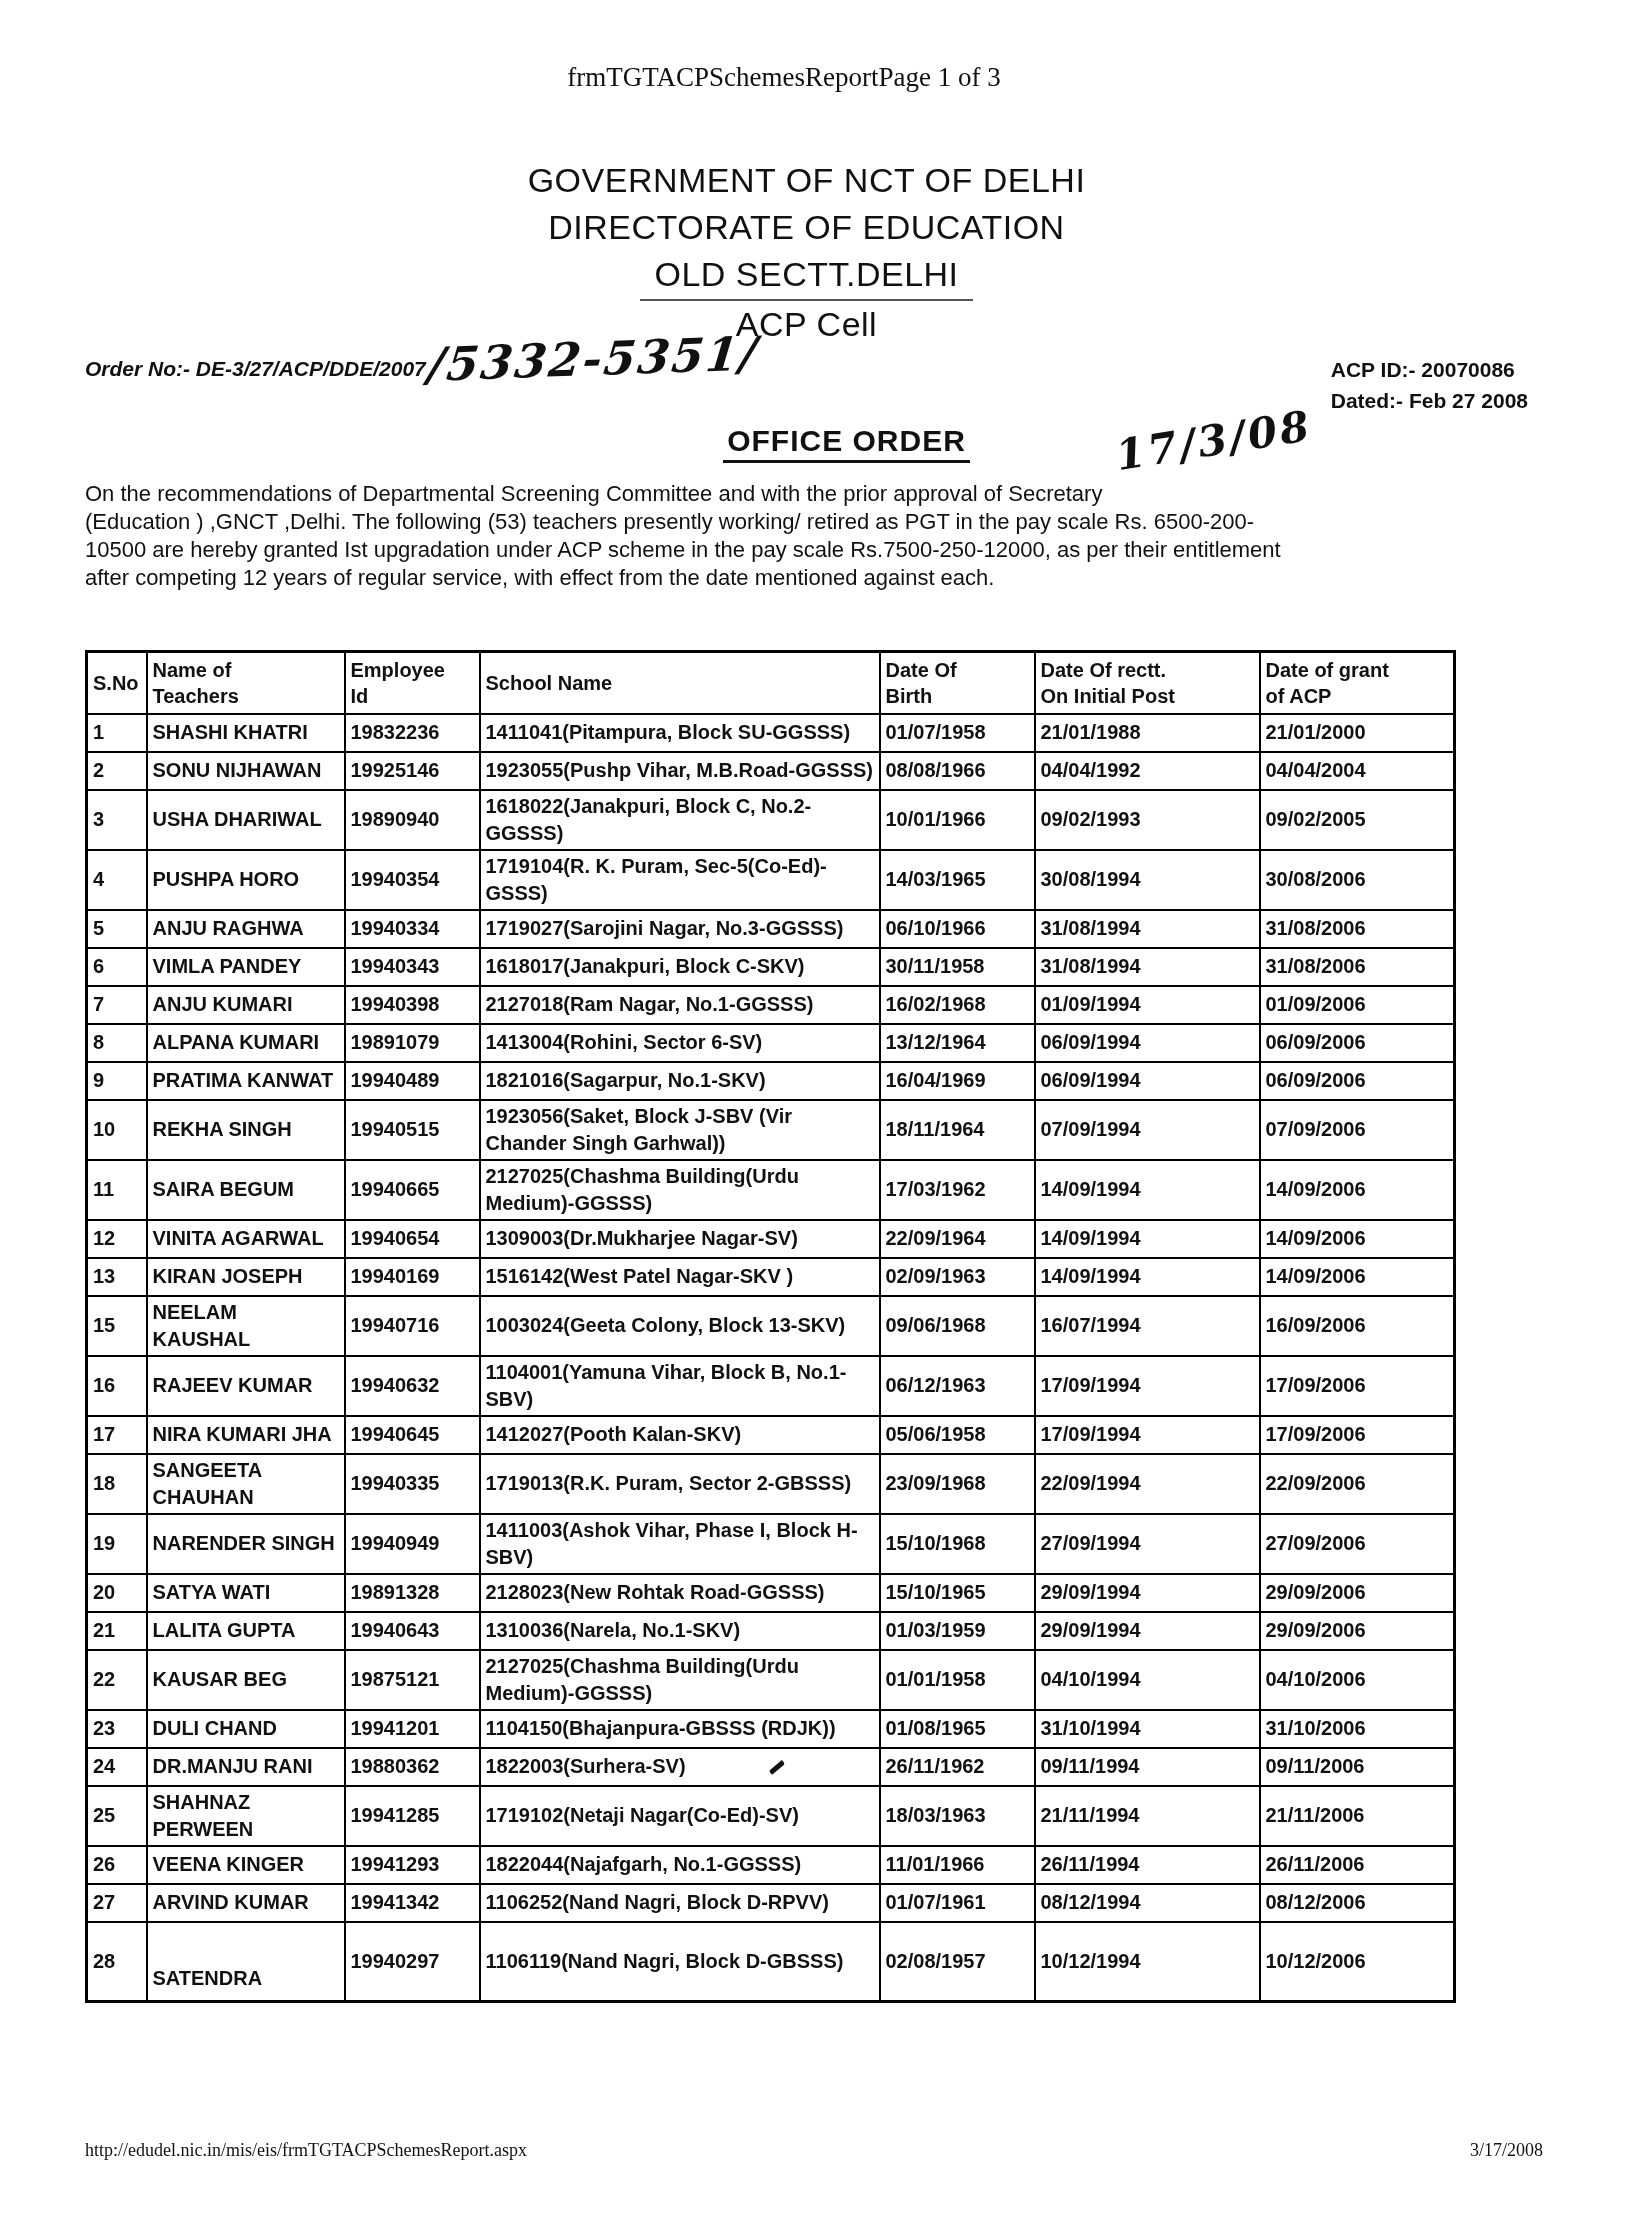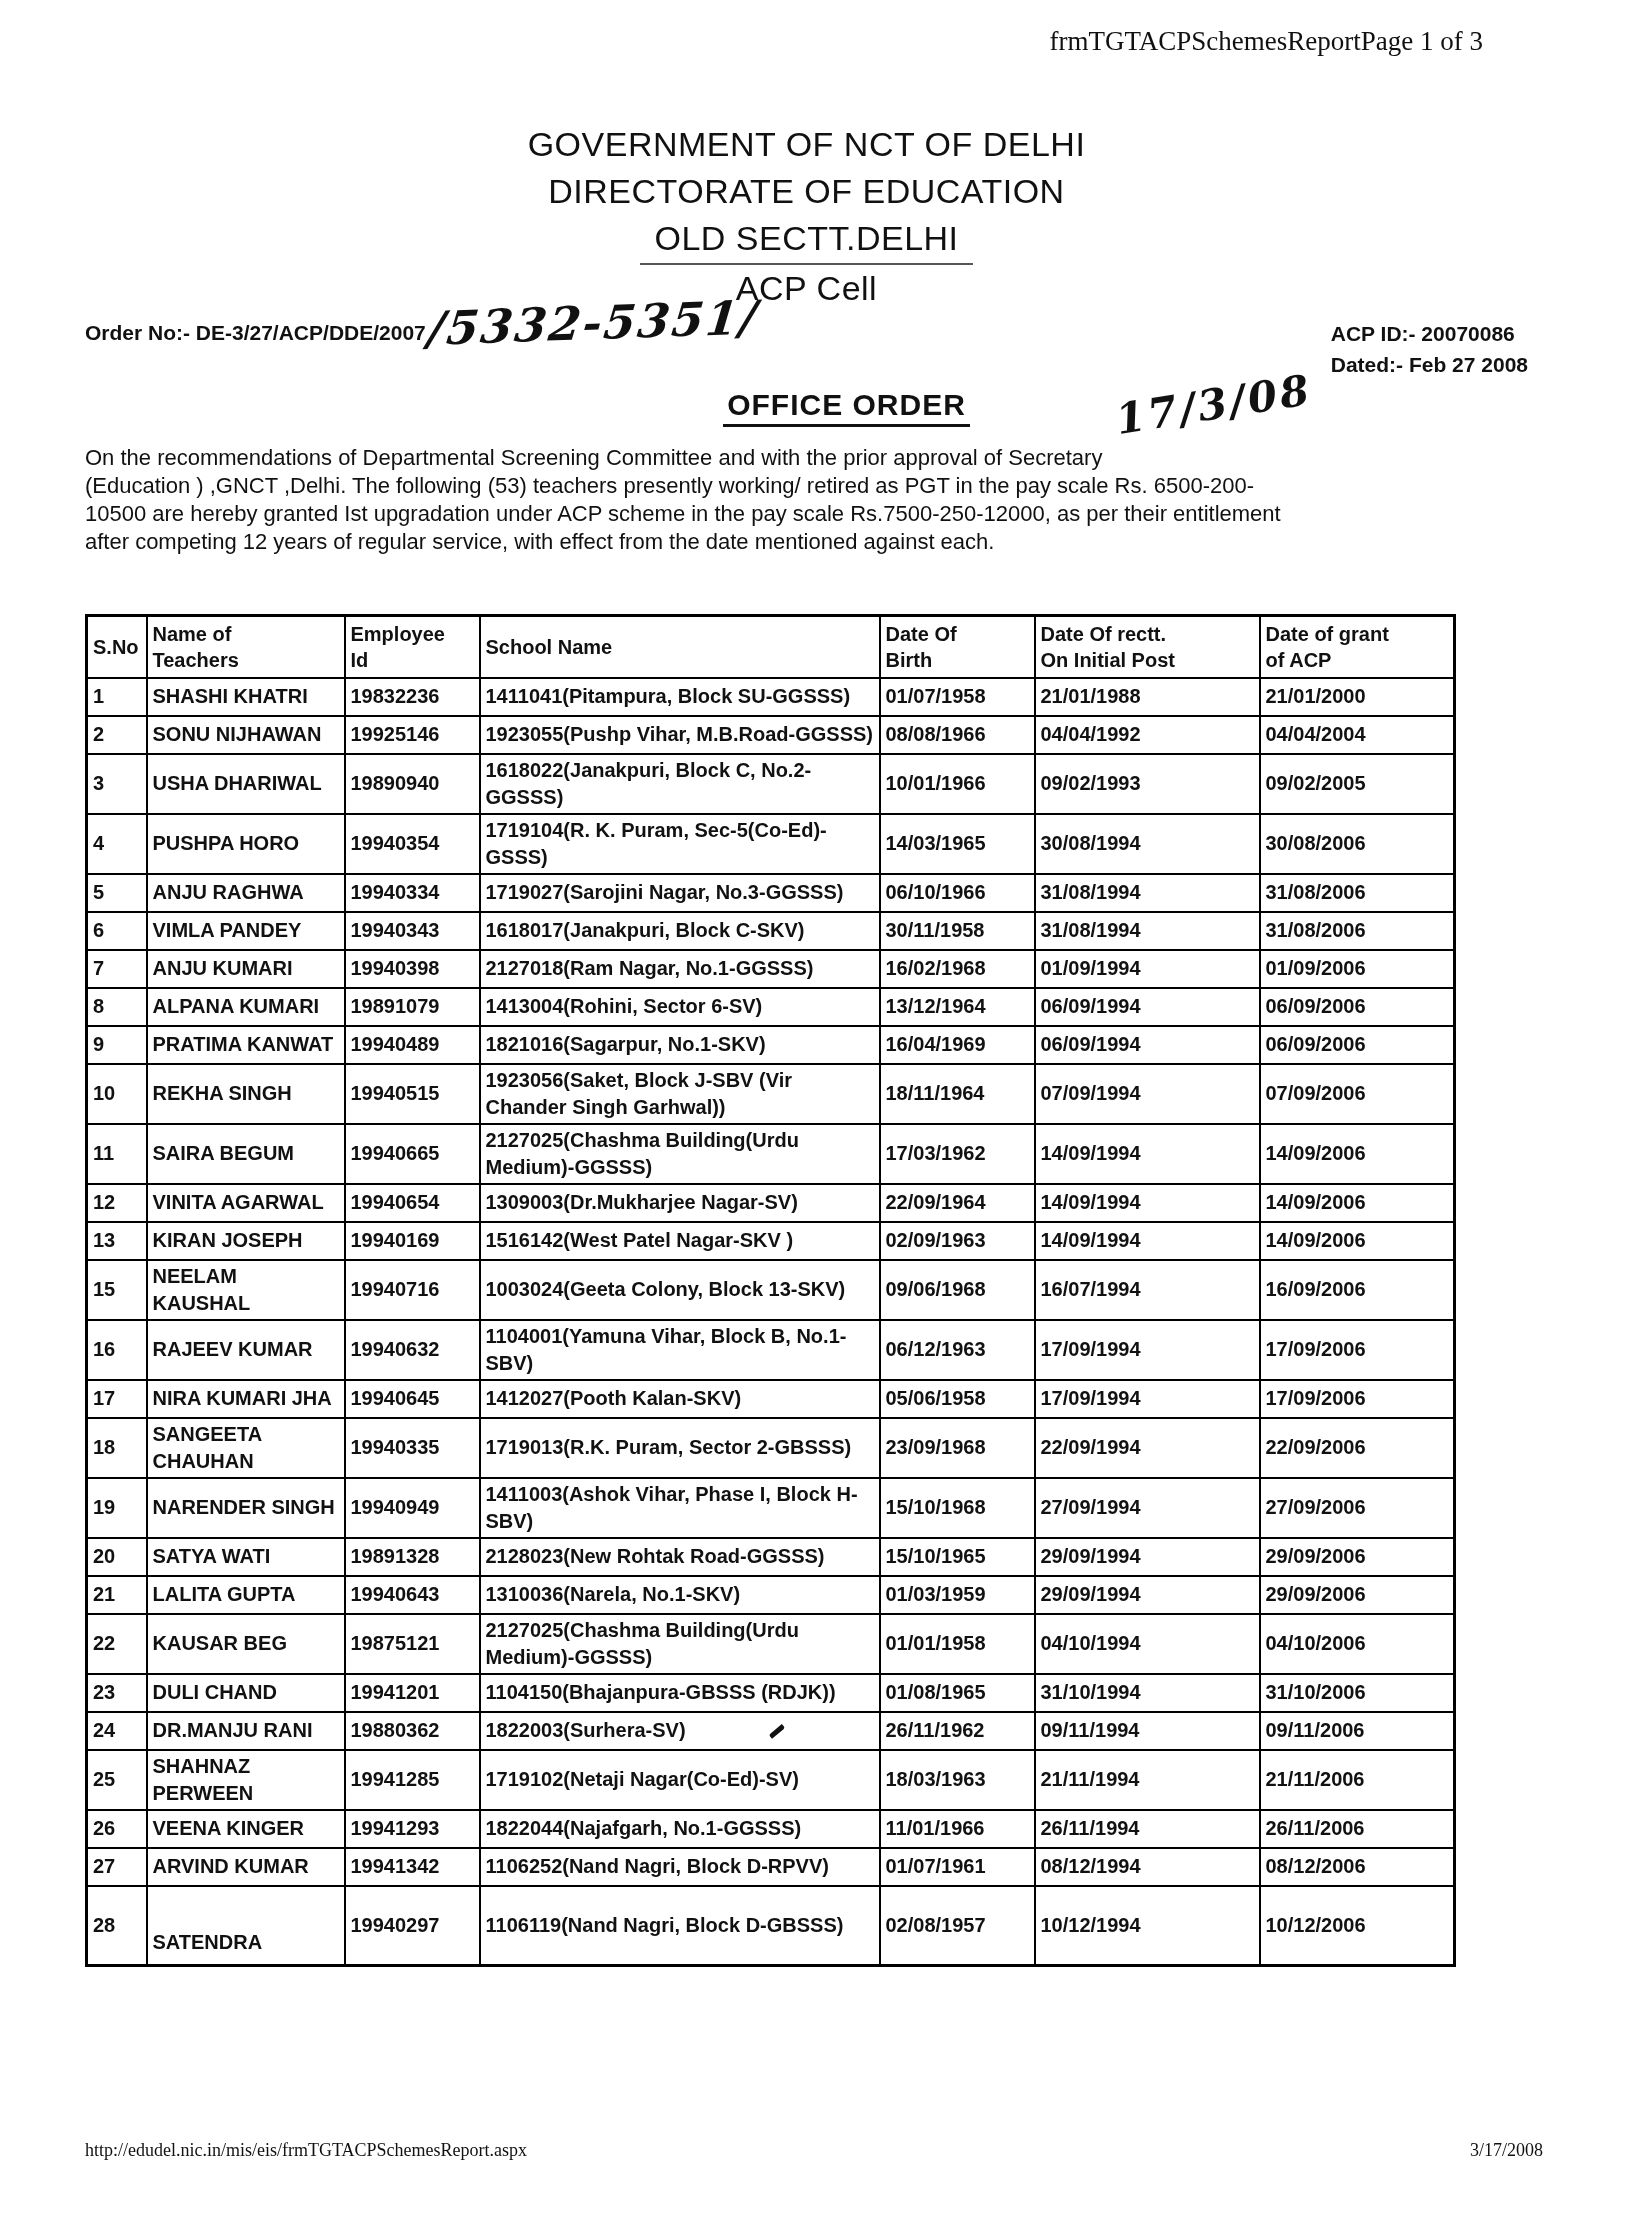--- a/index.html
+++ b/index.html
@@ -7,37 +7,38 @@
   body {
     width:1638px; height:2227px;
     font-family:"Liberation Sans", sans-serif;
     color:#111;
     position:relative;
   }
   .page { position:relative; width:100%; height:100%; padding:26px 110px 0 85px; }
 
   
   .top-header {
-    display:flex; justify-content:flex-end; align-items:flex-start;
+    display:flex; justify-content:center; align-items:flex-start;
     font-family:"Liberation Serif","DejaVu Serif",serif;
     font-size:27px;
+    margin-top:36px;
   }
   .top-header .pageno { margin-right:45px; }
 
   
   .title-block { margin-top:64px; text-align:center; }
   .title-block div { font-size:34px; line-height:47px; letter-spacing:0.5px; }
   .title-block .underlined {
     display:inline-block; border-bottom:2px solid #555; padding:0 14px 1px 14px;
   }
 
   
   .order-row { margin-top:4px; display:flex; justify-content:space-between; height:84px; }
   .order-left { white-space:nowrap; }
-  .order-no { font-weight:bold; font-size:21px; vertical-align:middle; }
+  .order-no { font-weight:bold; font-size:21px; vertical-align:middle;font-style:italic; }
   .handwriting {
     font-family:"DejaVu Serif",serif; font-style:italic; font-weight:bold;
   }
   .dispatch-hand {
     display:inline-block; font-size:46px; letter-spacing:2px;
     transform:rotate(-2deg) skewX(-8deg);
     margin:-20px 0 0 2px; vertical-align:middle;
   }
   .order-right { text-align:left; font-weight:bold; font-size:21px; line-height:31px; margin-top:2px; }
 

